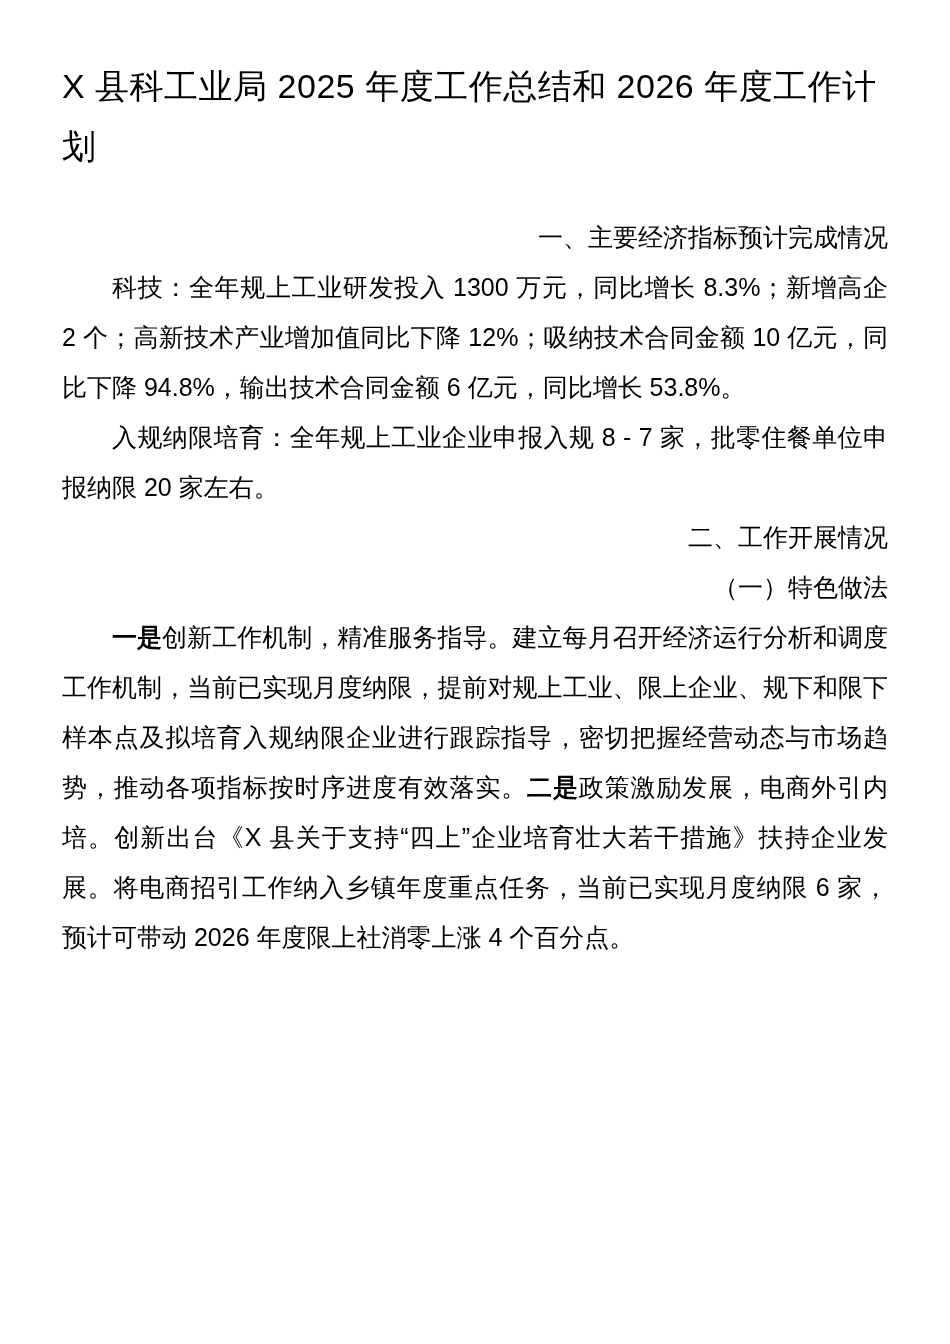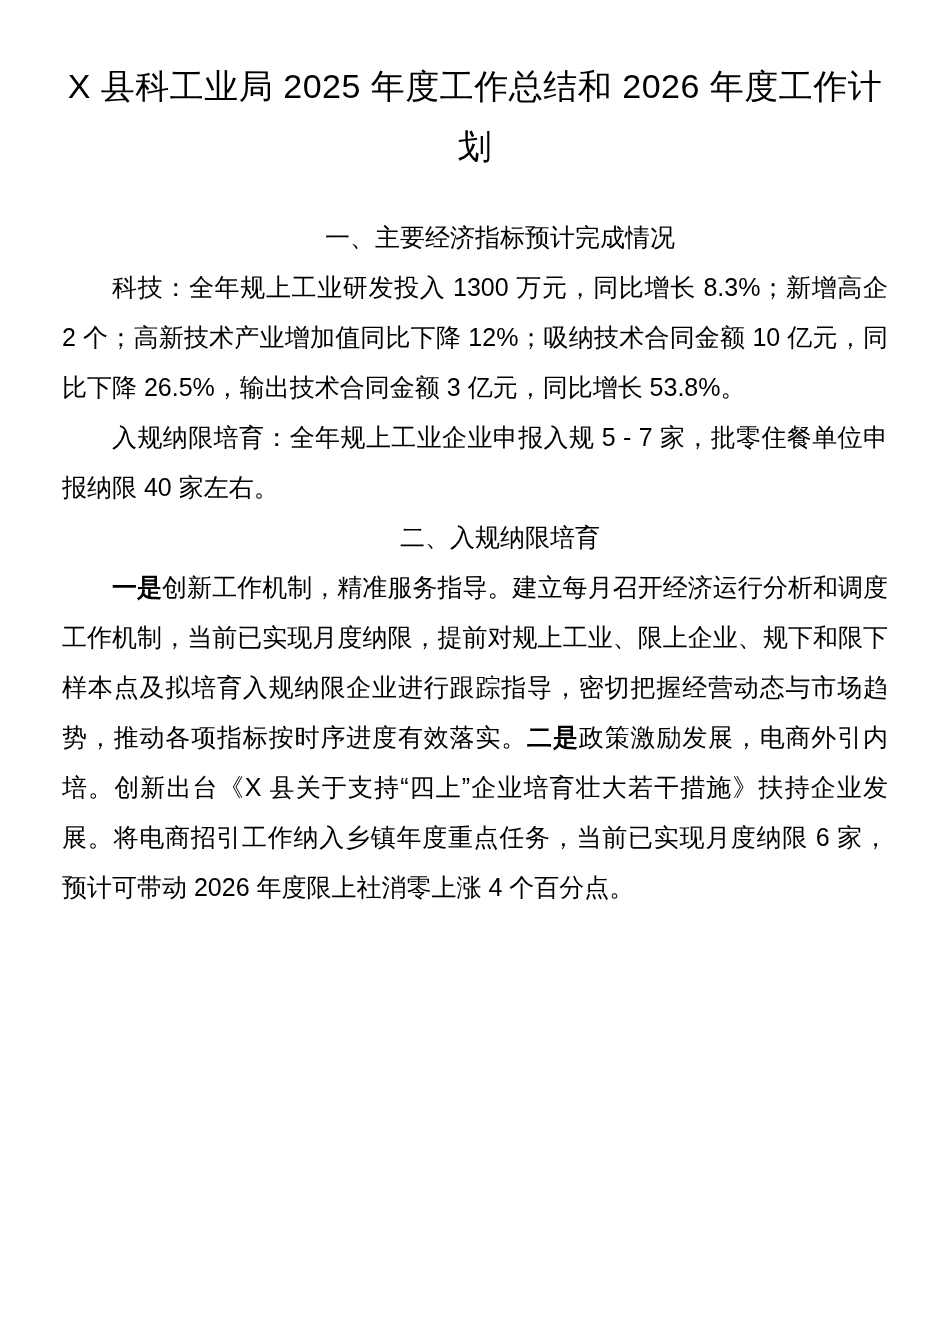--- a/index.html
+++ b/index.html
@@ -17,55 +17,55 @@
     background: #ffffff;
     color: #000000;
     font-family: "Liberation Sans", "DejaVu Sans", sans-serif;
     overflow: hidden;
   }
   .doc-title {
     margin: 0 0 36px 0;
     font-size: 34px;
     font-weight: 400;
     line-height: 60px;
-    text-align: center;
     letter-spacing: 0.5px;
   }
   .doc-heading,
   .doc-para {
     margin: 0;
     font-size: 25px;
     font-weight: 400;
     line-height: 50px;
     text-align: justify;
     text-justify: inter-ideograph;
     text-indent: 2em;
     word-break: break-all;
   }
   .doc-heading {
-    text-align: center;
+    text-align: right;
   }
   .run-bold {
     font-weight: 700;
     margin-top: 12px;
   }
 </style>
 </head>
 <body>
 
 <div class="page">
 
   <h1 class="doc-title">X 县科工业局 2025 年度工作总结和 2026 年度工作计划</h1>
 
   <p class="doc-heading">一、主要经济指标预计完成情况</p>
 
 
 
-  <p class="doc-para">科技：全年规上工业研发投入 1300 万元，同比增长 8.3%；新增高企 2 个；高新技术产业增加值同比下降 12%；吸纳技术合同金额 10 亿元，同比下降 26.5%，输出技术合同金额 3 亿元，同比增长 53.8%。</p>
+  <p class="doc-para">科技：全年规上工业研发投入 1300 万元，同比增长 8.3%；新增高企 2 个；高新技术产业增加值同比下降 12%；吸纳技术合同金额 10 亿元，同比下降 94.8%，输出技术合同金额 6 亿元，同比增长 53.8%。</p>
 
-  <p class="doc-para">入规纳限培育：全年规上工业企业申报入规 5 - 7 家，批零住餐单位申报纳限 40 家左右。</p>
+  <p class="doc-para">入规纳限培育：全年规上工业企业申报入规 8 - 7 家，批零住餐单位申报纳限 20 家左右。</p>
 
-  <p class="doc-heading">二、入规纳限培育</p>
+  <p class="doc-heading">二、工作开展情况</p>
 
+  <p class="doc-heading">（一）特色做法</p>
 
   <p class="doc-para"><span class="run-bold">一是</span><span>创新工作机制，精准服务指导。建立每月召开经济运行分析和调度工作机制，当前已实现月度纳限，提前对规上工业、限上企业、规下和限下样本点及拟培育入规纳限企业进行跟踪指导，密切把握经营动态与市场趋势，推动各项指标按时序进度有效落实。</span><span class="run-bold">二是</span><span>政策激励发展，电商外引内培。创新出台《X 县关于支持“四上”企业培育壮大若干措施》扶持企业发展。将电商招引工作纳入乡镇年度重点任务，当前已实现月度纳限 6 家，预计可带动 2026 年度限上社消零上涨 4 个百分点。</span></p>
 
 </div>
 
 </body></html>

